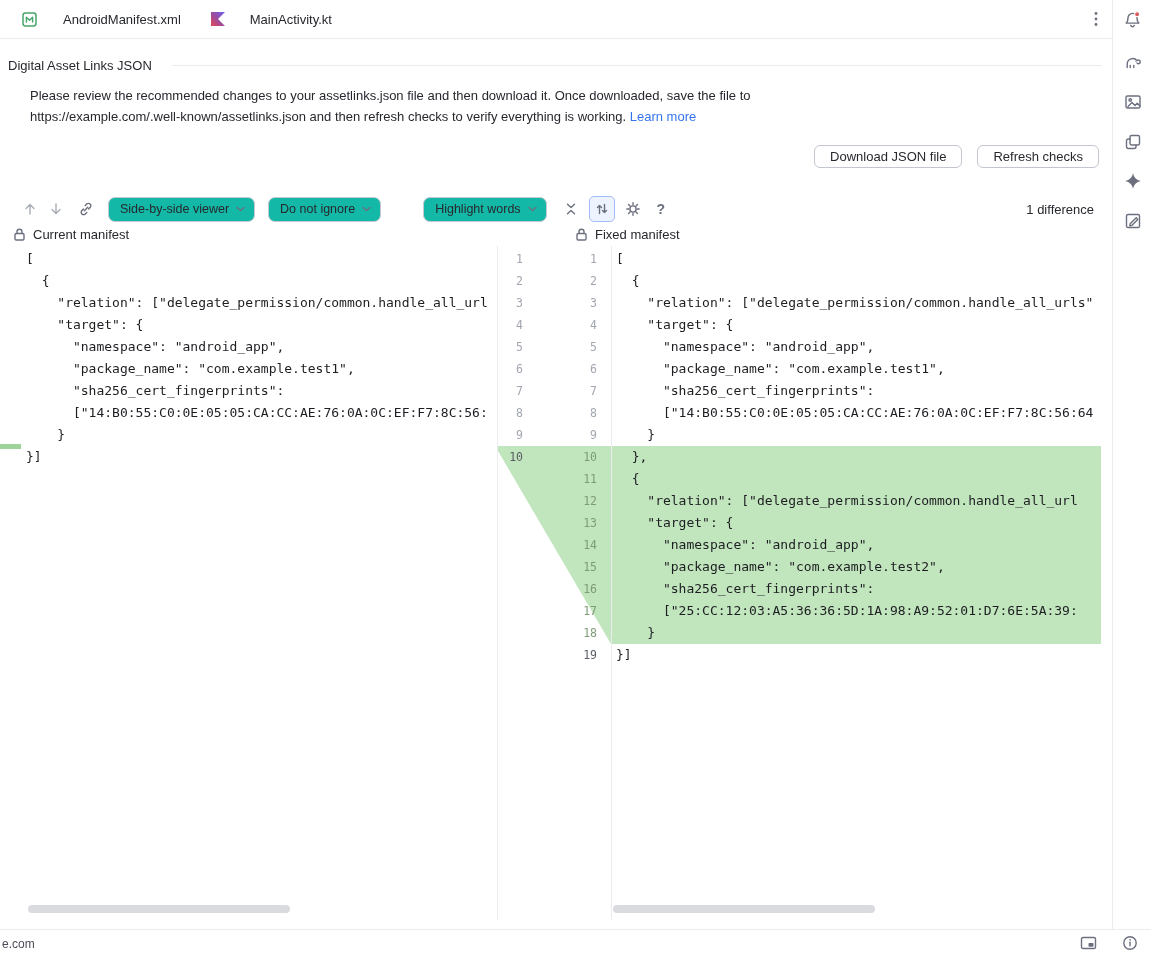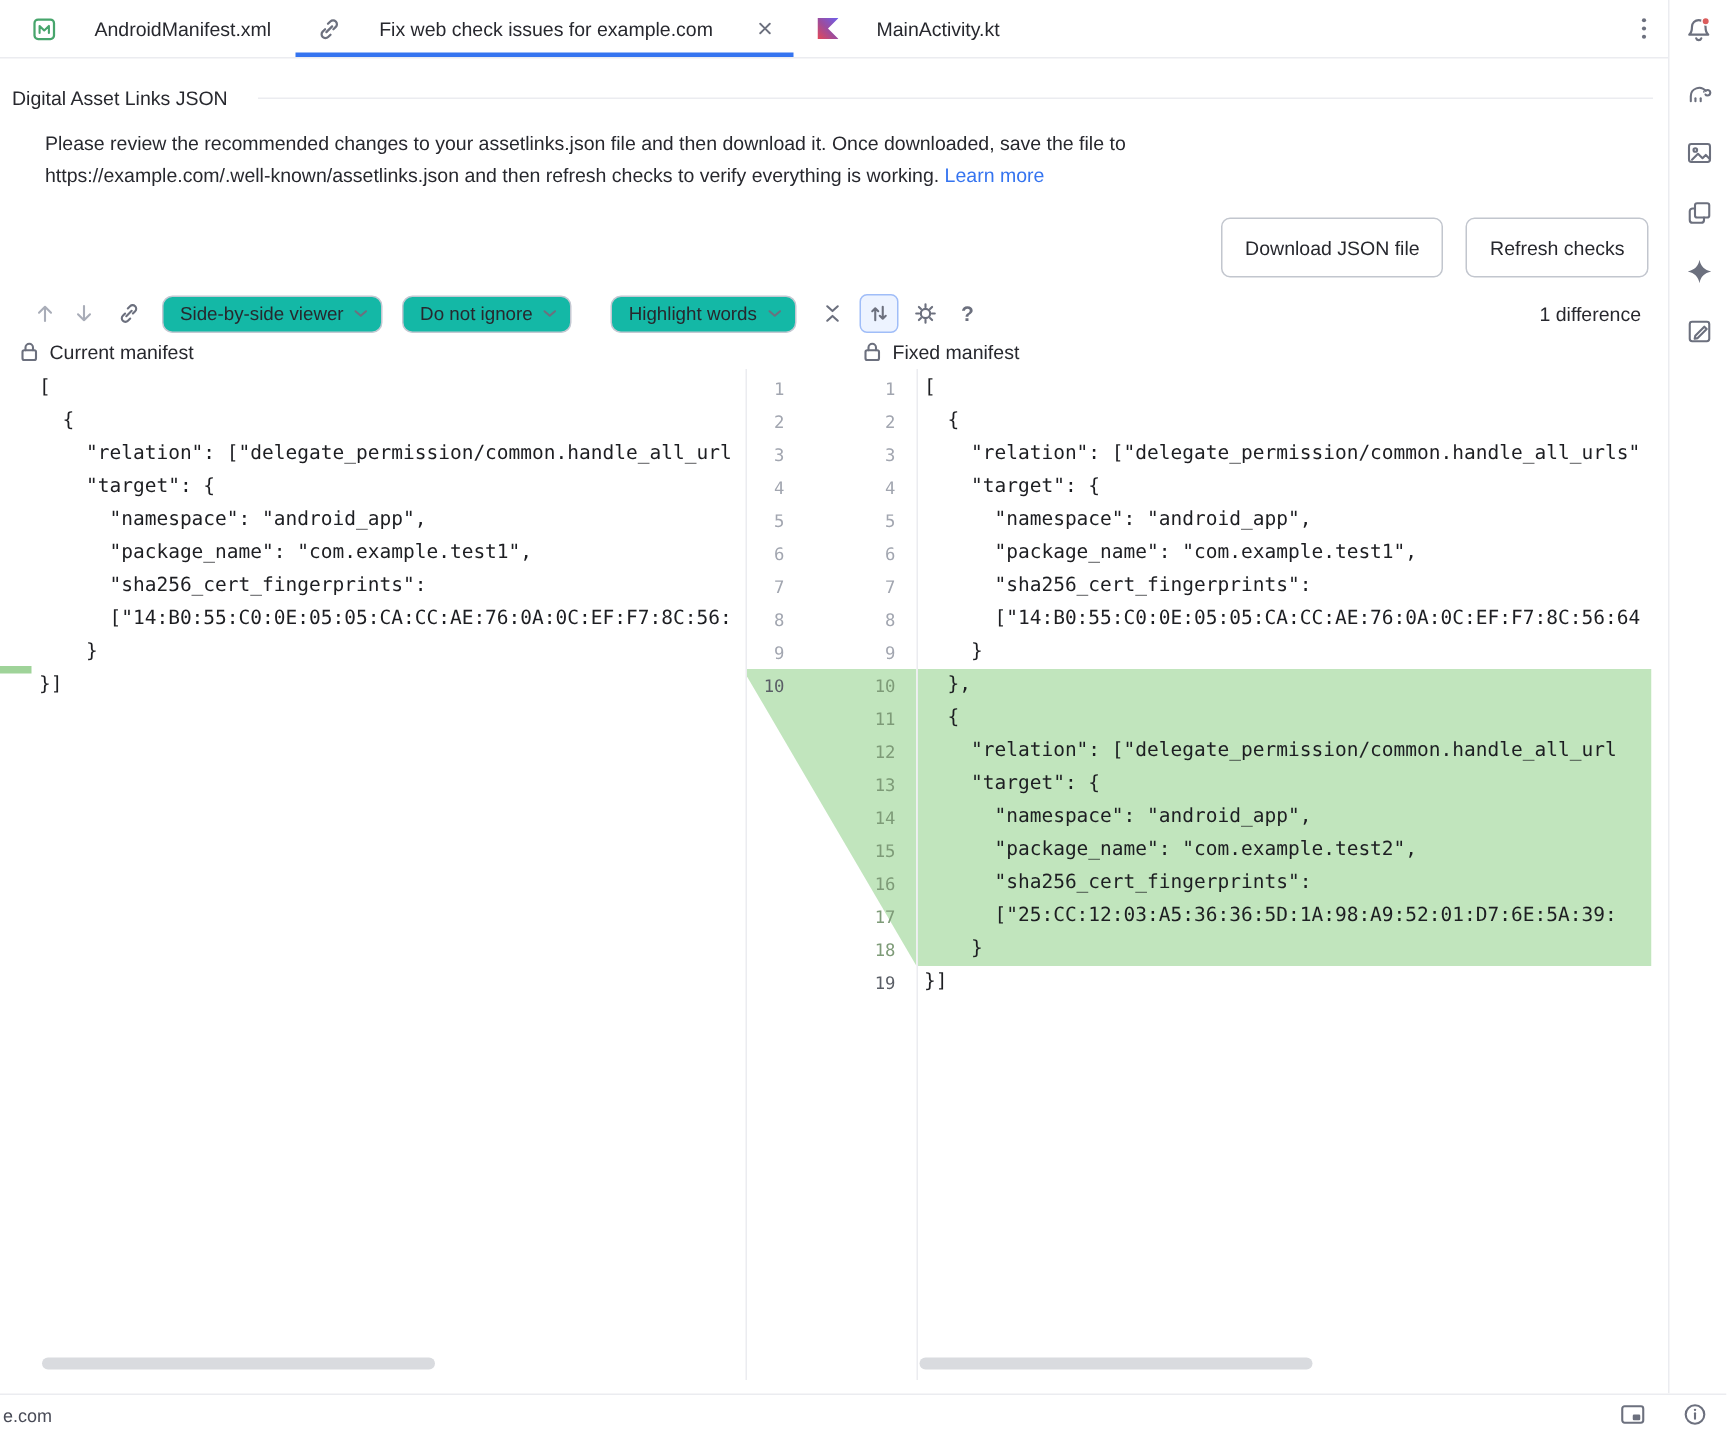--- a/index.html
+++ b/index.html
@@ -28,21 +28,21 @@
   
   .right-strip{position:absolute;left:1112px;top:0;width:39px;height:929px;border-left:1px solid var(--border);background:#fff}
   .strip-icon{position:absolute;left:8px;width:23px;height:23px;display:flex;align-items:center;justify-content:center}
 
   
   .section-title{position:absolute;left:8px;top:58px;font-size:13px;color:var(--text)}
   .section-rule{position:absolute;left:172px;top:65px;width:930px;height:1px;background:var(--border)}
   .desc{position:absolute;left:30px;top:85px;width:1015px;font-size:13px;line-height:21px;color:var(--text)}
   .link{color:var(--accent);text-decoration:none;cursor:pointer}
   .btn-row{position:absolute;left:0;top:145px;width:1112px;display:flex;justify-content:flex-end;gap:15px;padding-right:13px}
-  .btn{height:40px;padding:0 15px;border:1px solid #C2C6CE;border-radius:6px;background:#fff;font-size:13px;font-family:inherit;color:var(--text);display:flex;align-items:center;cursor:pointer}
+  .btn{height:23px;padding:0 15px;border:1px solid #C2C6CE;border-radius:6px;background:#fff;font-size:13px;font-family:inherit;color:var(--text);display:flex;align-items:center;cursor:pointer}
 
   
   .diff-toolbar{position:absolute;left:0;top:195px;width:1112px;height:28px;display:flex;align-items:center;padding-left:20px}
   .tb-icon{display:flex;align-items:center;justify-content:center;width:20px;height:20px;cursor:pointer}
   .select{display:flex;align-items:center;gap:7px;height:25px;padding:0 9px 0 11px;border:1px solid #C4C8D2;border-radius:7px;font-size:12.5px;white-space:nowrap;cursor:pointer;background:#14b8a6}
   .toggled{width:26px;height:26px;border:1px solid #A0BDF8;background:#EDF3FF;border-radius:5px;display:flex;align-items:center;justify-content:center;cursor:pointer}
   .help{font-size:14px;color:var(--icon);font-weight:bold;cursor:pointer}
   .diff-count{margin-left:auto;margin-right:18px;font-size:13px;color:var(--text)}
 
   
@@ -82,35 +82,20 @@
   <div class="tabbar">
     <div class="tab">
       <span>
         <svg width="17" height="17" viewBox="0 0 17 17">
             <rect x="2" y="2" width="13" height="13" rx="2.4" fill="none" stroke="#47A56C" stroke-width="1.5"></rect>
             <path d="M5.4 11V6.3l3.1 3 3.1-3V11" fill="none" stroke="#47A56C" stroke-width="1.4" stroke-linecap="round" stroke-linejoin="round"></path>
           </svg>
       </span>
       <span>AndroidManifest.xml</span>
     </div>
-    <div class="tab active">
-      <span>
-        <svg width="17" height="17" viewBox="0 0 16 16" class="ic">
-            <path d="M6.2 9.8l3.6-3.6"></path>
-            <path d="M7.2 4.6l1.5-1.5a2.4 2.4 0 0 1 3.4 0 2.4 2.4 0 0 1 0 3.4L10.6 8"></path>
-            <path d="M8.8 11.4l-1.5 1.5a2.4 2.4 0 0 1-3.4 0 2.4 2.4 0 0 1 0-3.4L5.4 8"></path>
-          </svg>
-      </span>
-      <span>Fix web check issues for example.com</span>
-      <span class="tab-close">
-        <svg width="10" height="10" viewBox="0 0 11 11" class="ic">
-            <path d="M2 2l7 7M9 2l-7 7"></path>
-          </svg>
-      </span>
-    </div>
     <div class="tab">
       <span>
         <svg width="14" height="14" viewBox="0 0 14 14">
             <defs>
               <linearGradient id="kg" x1="0" y1="14" x2="14" y2="0" gradientUnits="userSpaceOnUse">
                 <stop offset="0" stop-color="#E44857"></stop>
                 <stop offset=".47" stop-color="#9D4C9C"></stop>
                 <stop offset="1" stop-color="#6D5FED"></stop>
               </linearGradient>
             </defs>
@@ -210,21 +195,21 @@
         </span>
     </div>
     <div class="select" style="margin-left:13px">
       <span>Do not ignore</span>
       <span>
           <svg width="9" height="6" viewBox="0 0 9 6" class="ic">
             <path d="M1 1.5l3.5 3L8 1.5"></path>
           </svg>
         </span>
     </div>
-    <div class="select" style="margin-left:26px">
+    <div class="select" style="margin-left:42px">
       <span>Highlight words</span>
       <span>
           <svg width="9" height="6" viewBox="0 0 9 6" class="ic">
             <path d="M1 1.5l3.5 3L8 1.5"></path>
           </svg>
         </span>
     </div>
     <span class="tb-icon" style="margin-left:14px">
       <svg width="16" height="16" viewBox="0 0 16 16" class="ic">
           <path d="M4.5 3.2L8 6.4l3.5-3.2M4.5 12.8L8 9.6l3.5 3.2"></path>

